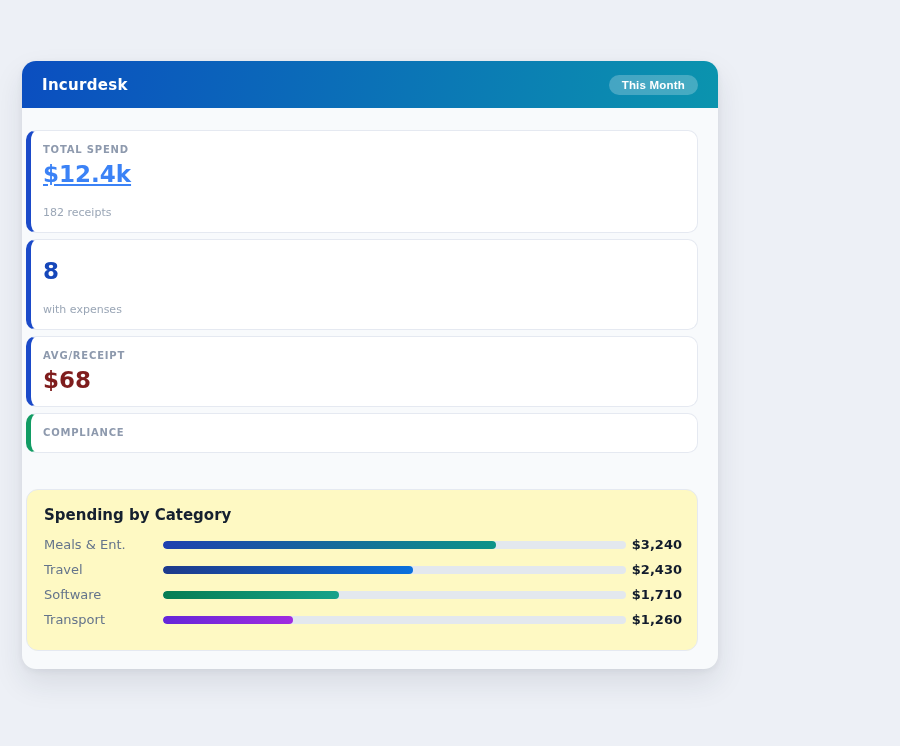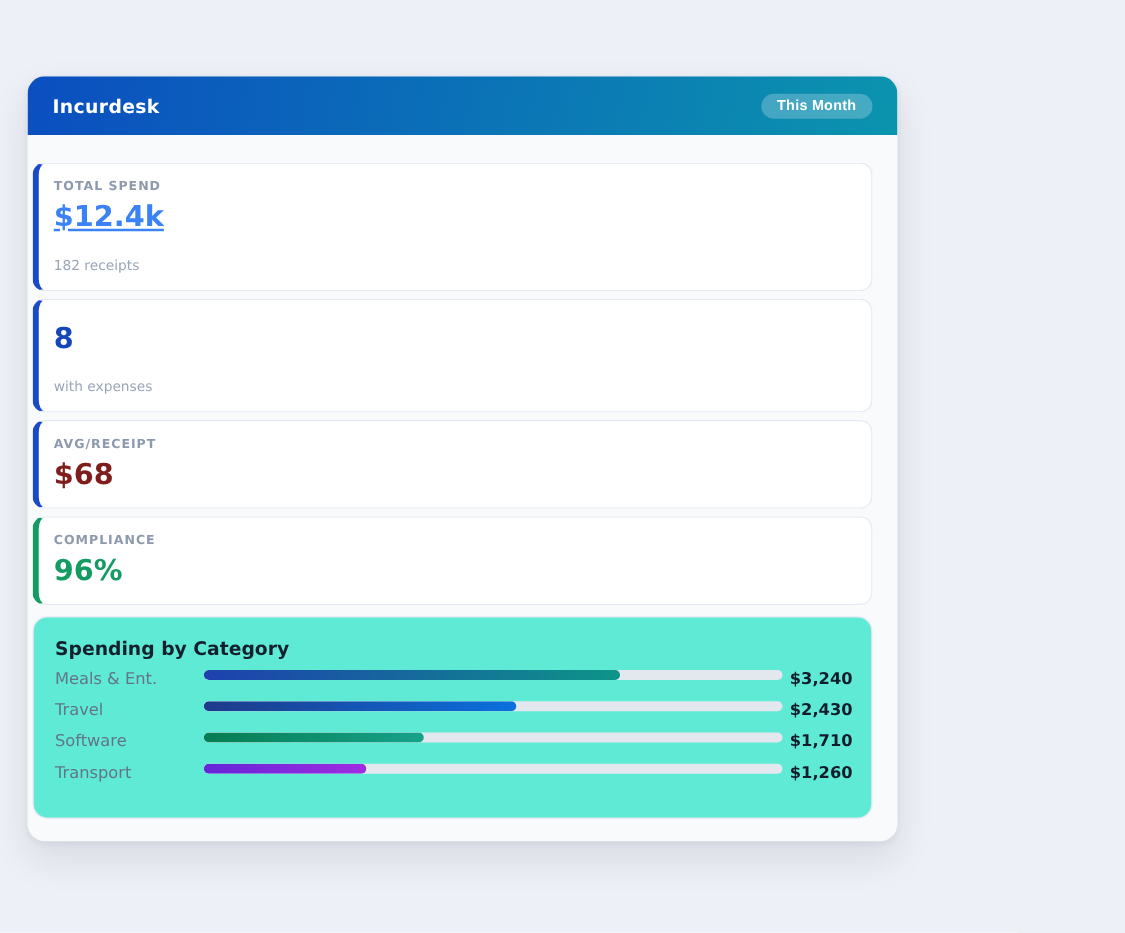--- a/index.html
+++ b/index.html
@@ -67,36 +67,36 @@
     line-height: 26px;
     margin-top: 5px;
   }
   .stat-sub {
     font-size: 11px;
     color: #9aa6b6;
     line-height: 13px;
     margin-top: 19px;
   }
   .chart-card {
-    margin-top: 9px;
-    background: #5eead4;
+    margin-top: 36px;
+    background: #fef9c3;
     border: 1px solid #e5e9f1;
     border-radius: 12px;
     padding: 16px 15px 18px 17px;
   }
   .chart-title {
     font-size: 15px;
     font-weight: 700;
     color: #15202f;
     line-height: 18px;
     margin-bottom: 8px;
   }
   .bar-row {
     display: flex;
-    align-items: flex-start;
+    align-items: center;
     height: 25px;
   }
   .bar-label {
     width: 119px;
     flex: 0 0 119px;
     font-size: 13px;
     color: #64748b;
   }
   .bar-track {
     flex: 1;
@@ -141,21 +141,20 @@
       <div class="stat-sub">with expenses</div>
     </div>
 
     <div class="stat-card" style="border-left-color: rgb(27, 74, 201);">
       <div class="stat-label">AVG/RECEIPT</div>
       <div class="stat-value" style="color: #7f1d1d;">$68</div>
     </div>
 
     <div class="stat-card" style="border-left-color: rgb(18, 156, 100);">
       <div class="stat-label">COMPLIANCE</div>
-      <div class="stat-value" style="color: rgb(20, 155, 98);">96%</div>
     </div>
 
     <div class="chart-card">
       <div class="chart-title">Spending by Category</div>
 
       <div class="bar-row">
         <div class="bar-label">Meals &amp; Ent.</div>
         <div class="bar-track" style="background: rgb(227, 232, 238);">
             <div class="bar-fill" style="width: 72%; background: linear-gradient(90deg, rgb(30, 64, 175), rgb(13, 148, 136));"></div>
           </div>

